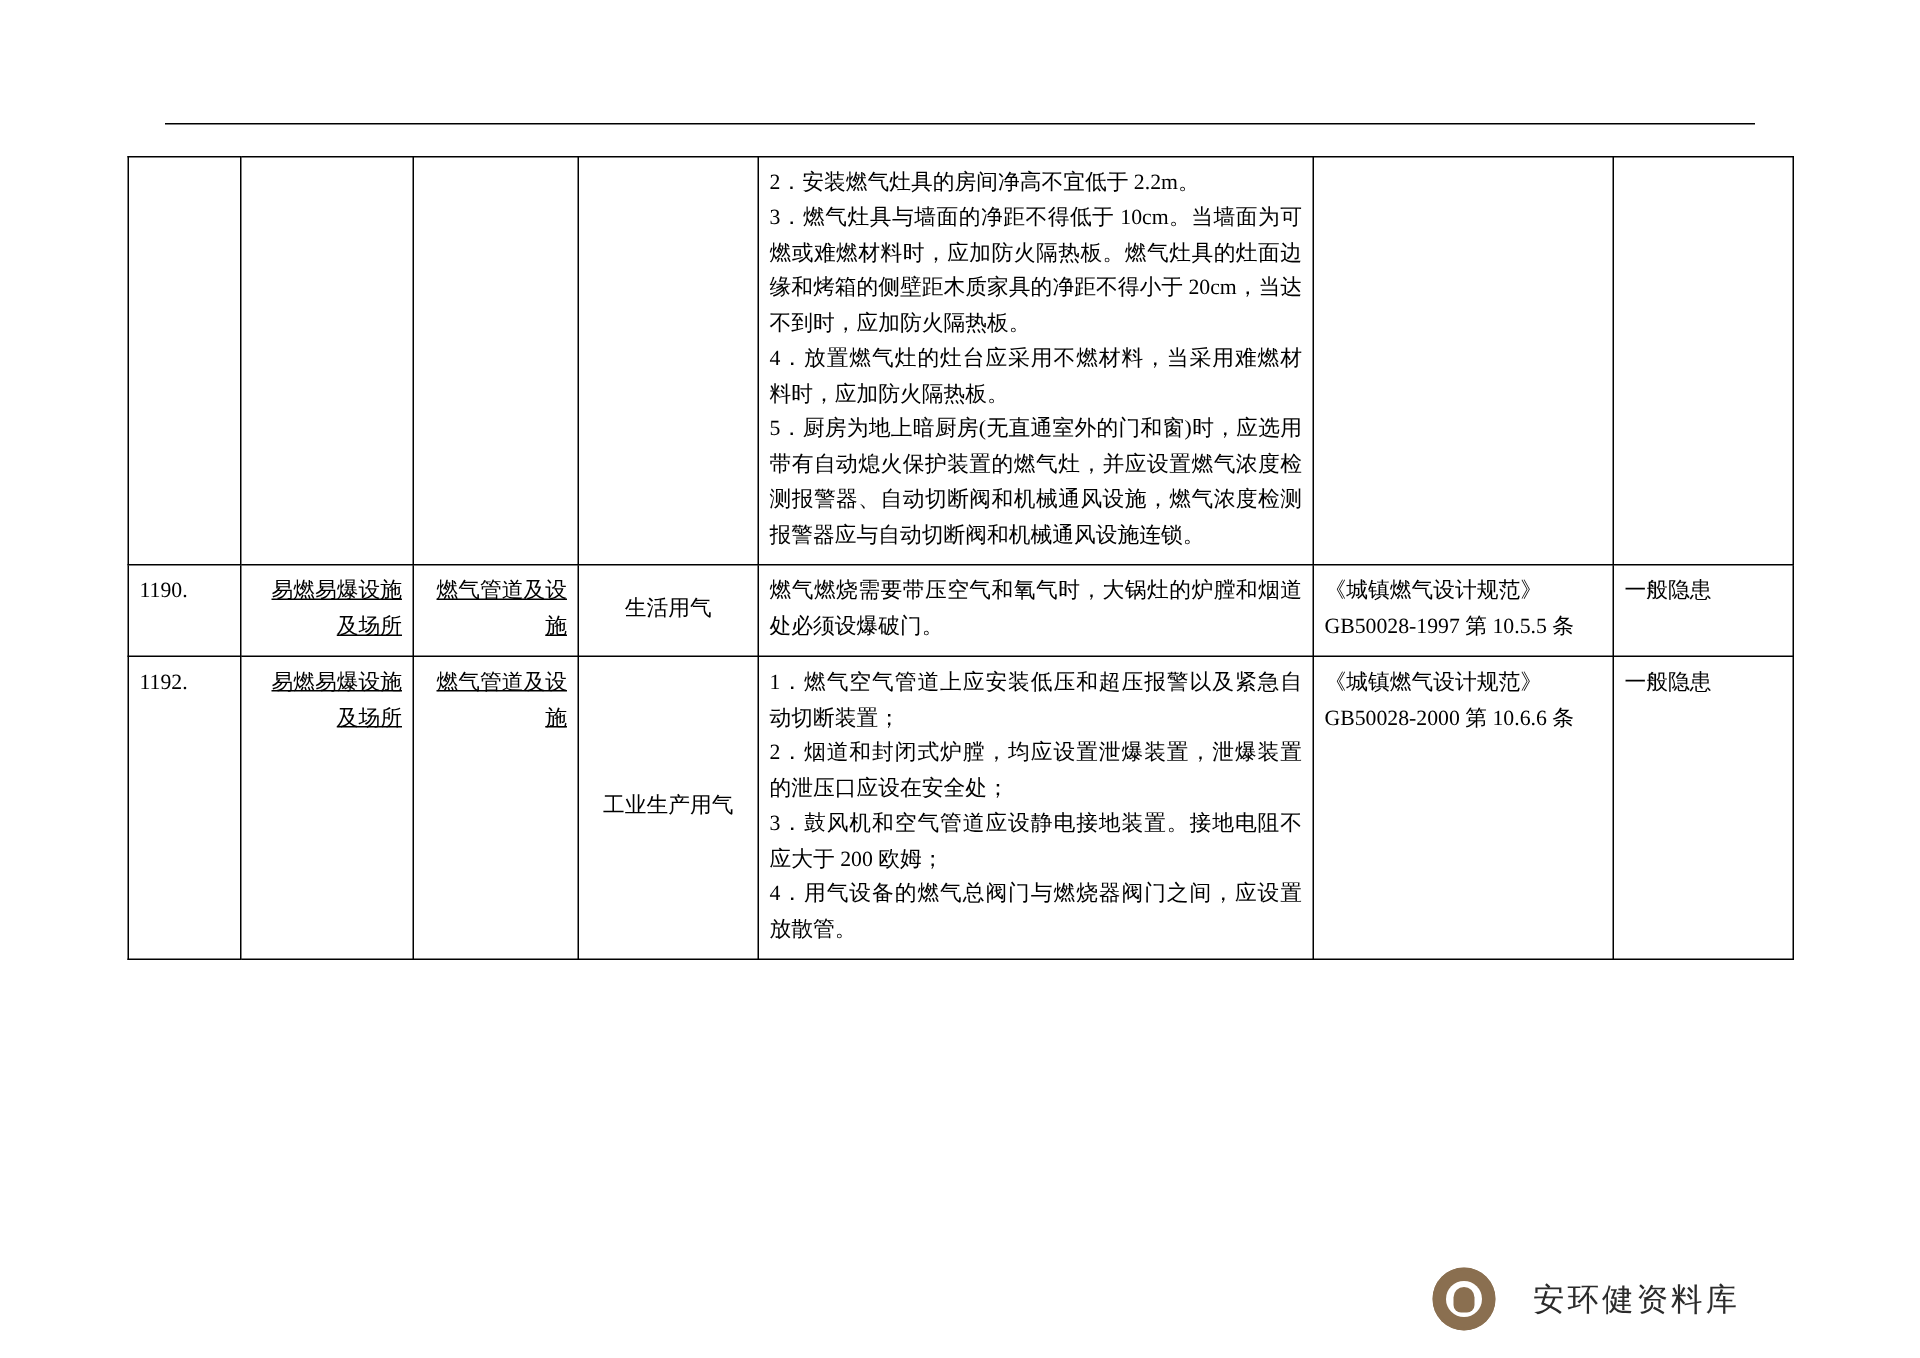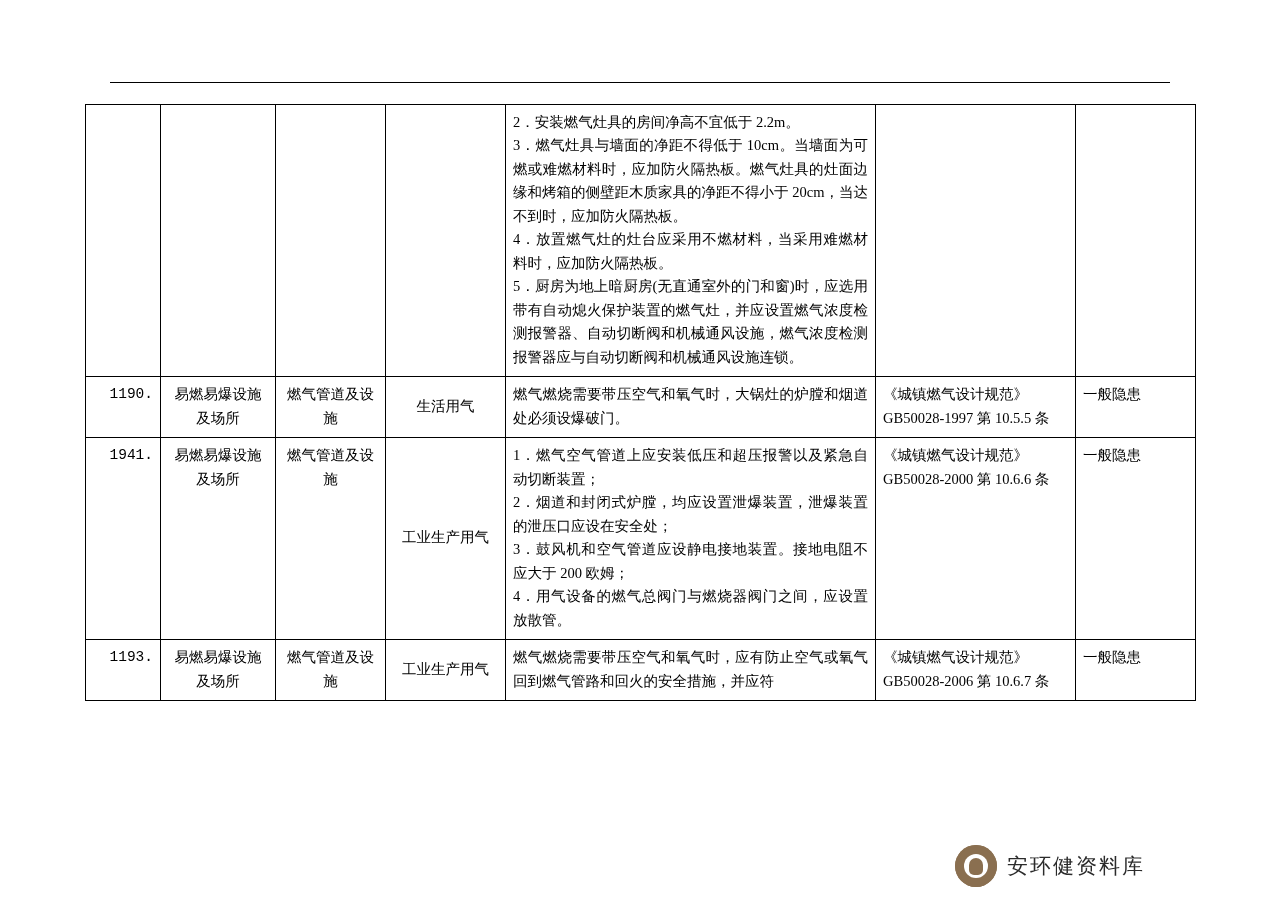--- a/index.html
+++ b/index.html
@@ -54,51 +54,52 @@
   col.c-level { width: 120px; }
 
   td.center-mid {
     text-align: center;
     vertical-align: middle;
   }
   td.cell-mid {
     vertical-align: middle;
   }
   .num-cell {
-    text-align: right;
+    text-align: left;
     vertical-align: middle;
-    font-family: Liberation Mono, monospace;
+    font-family: Liberation Serif, serif;
     font-size: 14.5px;
   }
   .txt-block {
     white-space: pre-line;
     text-align: justify;
   }
   .std-cell {
     vertical-align: middle;
     font-size: 14px;
     line-height: 1.6;
     white-space: pre-line;
   }
   .cat-cell {
     vertical-align: middle;
-    text-align: center;
+    text-align: right;
     padding-left: 8px;
+    text-decoration: underline;
   }
   .level-cell {
     vertical-align: middle;
   }
   
   .footer-brand {
     position: absolute;
     left: 955px;
     top: 845px;
     display: flex;
     align-items: center;
-    gap: 10px;
+    gap: 25px;
   }
   .brand-badge {
     width: 42px;
     height: 42px;
     border-radius: 50%;
     background: #8a6f50;
     position: relative;
     flex: none;
     box-shadow: inset 0 0 0 2px #8a6f50;
   }
@@ -161,41 +162,32 @@
         <td class="cat-cell">易燃易爆设施及场所</td>
         <td class="cat-cell">燃气管道及设施</td>
         <td class="center-mid">生活用气</td>
         <td class="txt-block cell-mid">燃气燃烧需要带压空气和氧气时，大锅灶的炉膛和烟道处必须设爆破门。</td>
         <td class="std-cell">《城镇燃气设计规范》GB50028-1997 第 10.5.5 条</td>
         <td class="level-cell">一般隐患</td>
       </tr>
 
 
       <tr>
-        <td class="num-cell">1941.</td>
+        <td class="num-cell">1192.</td>
         <td class="cat-cell">易燃易爆设施及场所</td>
         <td class="cat-cell">燃气管道及设施</td>
         <td class="center-mid">工业生产用气</td>
         <td class="txt-block cell-mid">1．燃气空气管道上应安装低压和超压报警以及紧急自动切断装置；
 2．烟道和封闭式炉膛，均应设置泄爆装置，泄爆装置的泄压口应设在安全处；
 3．鼓风机和空气管道应设静电接地装置。接地电阻不应大于 200 欧姆；
 4．用气设备的燃气总阀门与燃烧器阀门之间，应设置放散管。</td>
         <td class="std-cell">《城镇燃气设计规范》GB50028-2000 第 10.6.6 条</td>
         <td class="level-cell">一般隐患</td>
       </tr>
 
-      <tr>
-        <td class="num-cell">1193.</td>
-        <td class="cat-cell">易燃易爆设施及场所</td>
-        <td class="cat-cell">燃气管道及设施</td>
-        <td class="center-mid">工业生产用气</td>
-        <td class="txt-block cell-mid">燃气燃烧需要带压空气和氧气时，应有防止空气或氧气回到燃气管路和回火的安全措施，并应符</td>
-        <td class="std-cell">《城镇燃气设计规范》GB50028-2006 第 10.6.7 条</td>
-        <td class="level-cell">一般隐患</td>
-      </tr>
     </tbody>
   </table>
 
   <div class="footer-brand">
     <div class="brand-badge"></div>
     <div class="brand-text">安环健资料库</div>
   </div>
 
 </div>
 

